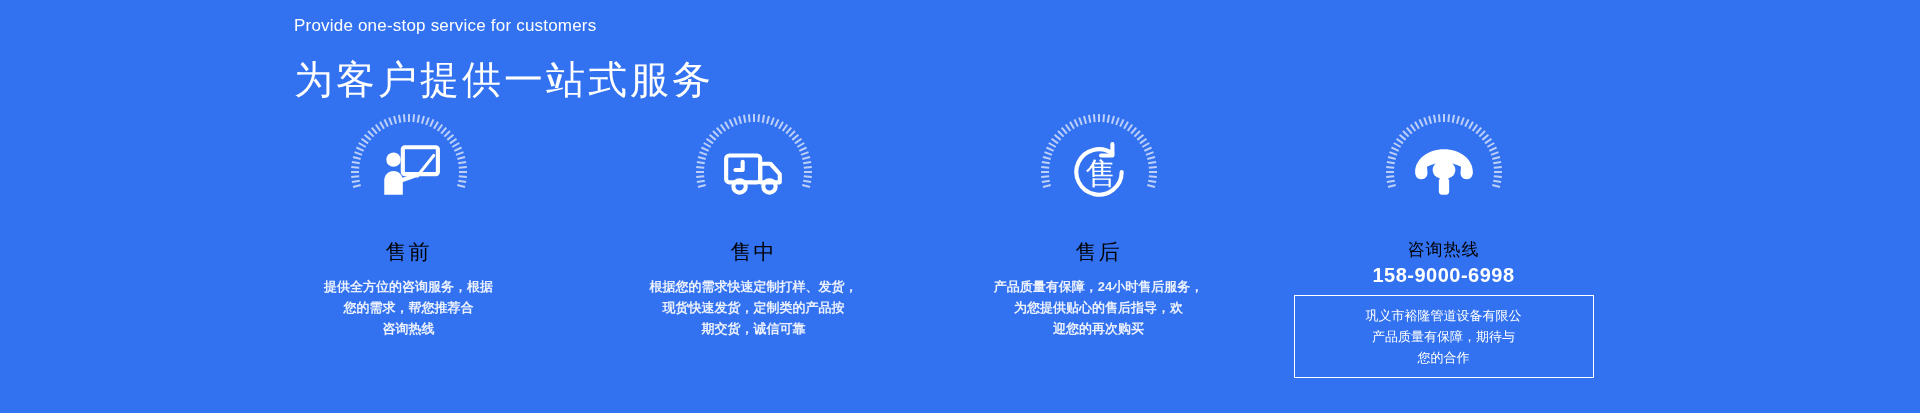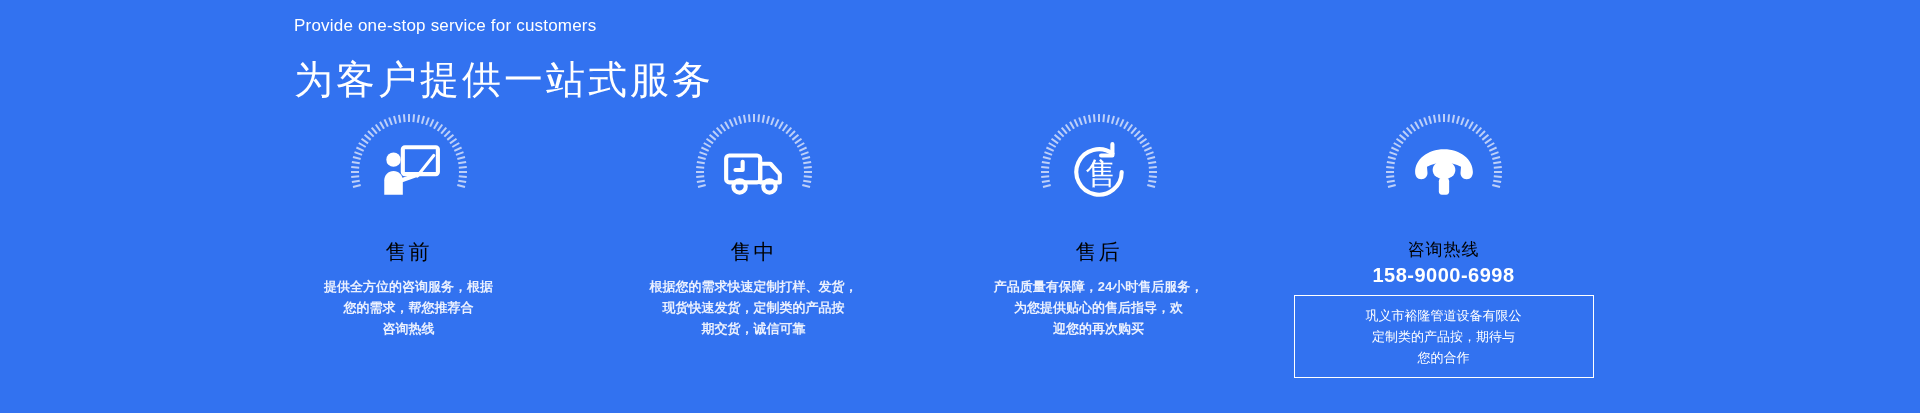--- a/index.html
+++ b/index.html
@@ -373,19 +373,19 @@
               <ellipse cx="32" cy="30" rx="11" ry="9"></ellipse>
               <rect x="27" y="38" width="10" height="16" rx="3"></rect>
             </g>
           </svg>
         </span>
       </div>
       <div class="hotline-title">咨询热线</div>
       <div class="hotline-number">158-9000-6998</div>
       <div class="company-box">
         <div>巩义市裕隆管道设备有限公</div>
-        <div>定制类的产品按，期待与</div>
+        <div>产品质量有保障，期待与</div>
         <div>您的合作</div>
       </div>
     </div>
 
   </div>
 </div>
 
 </body></html>

